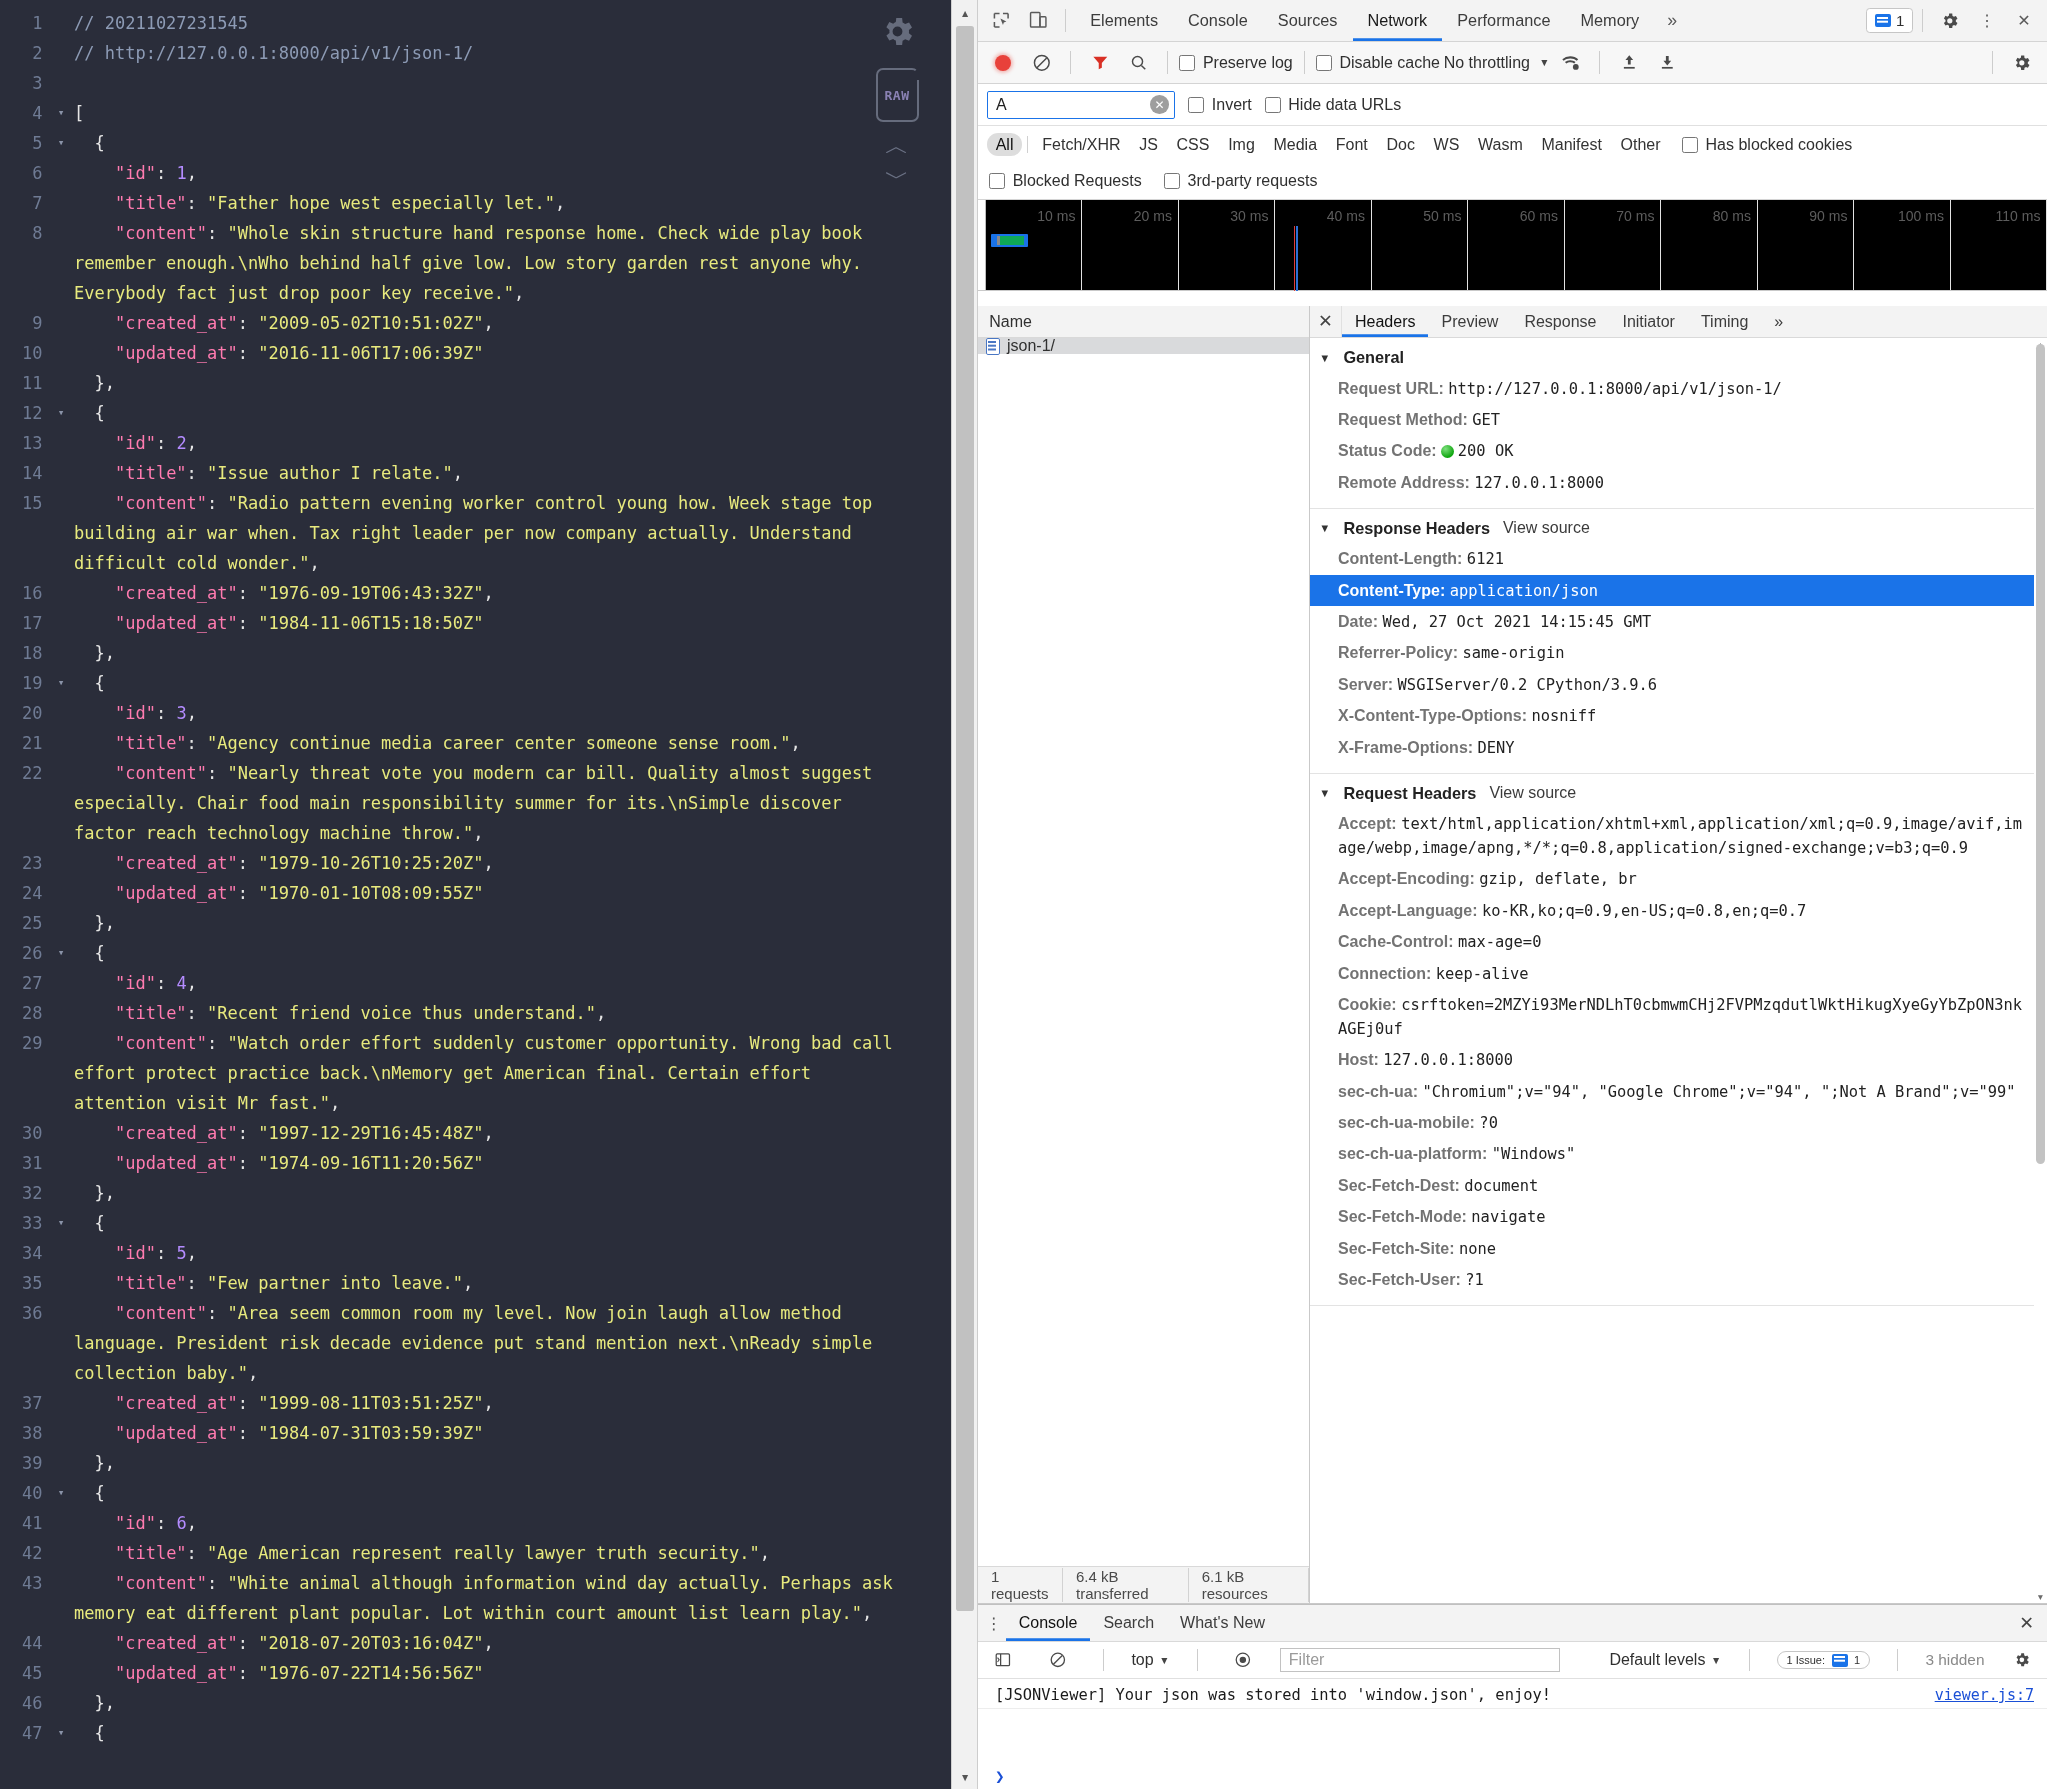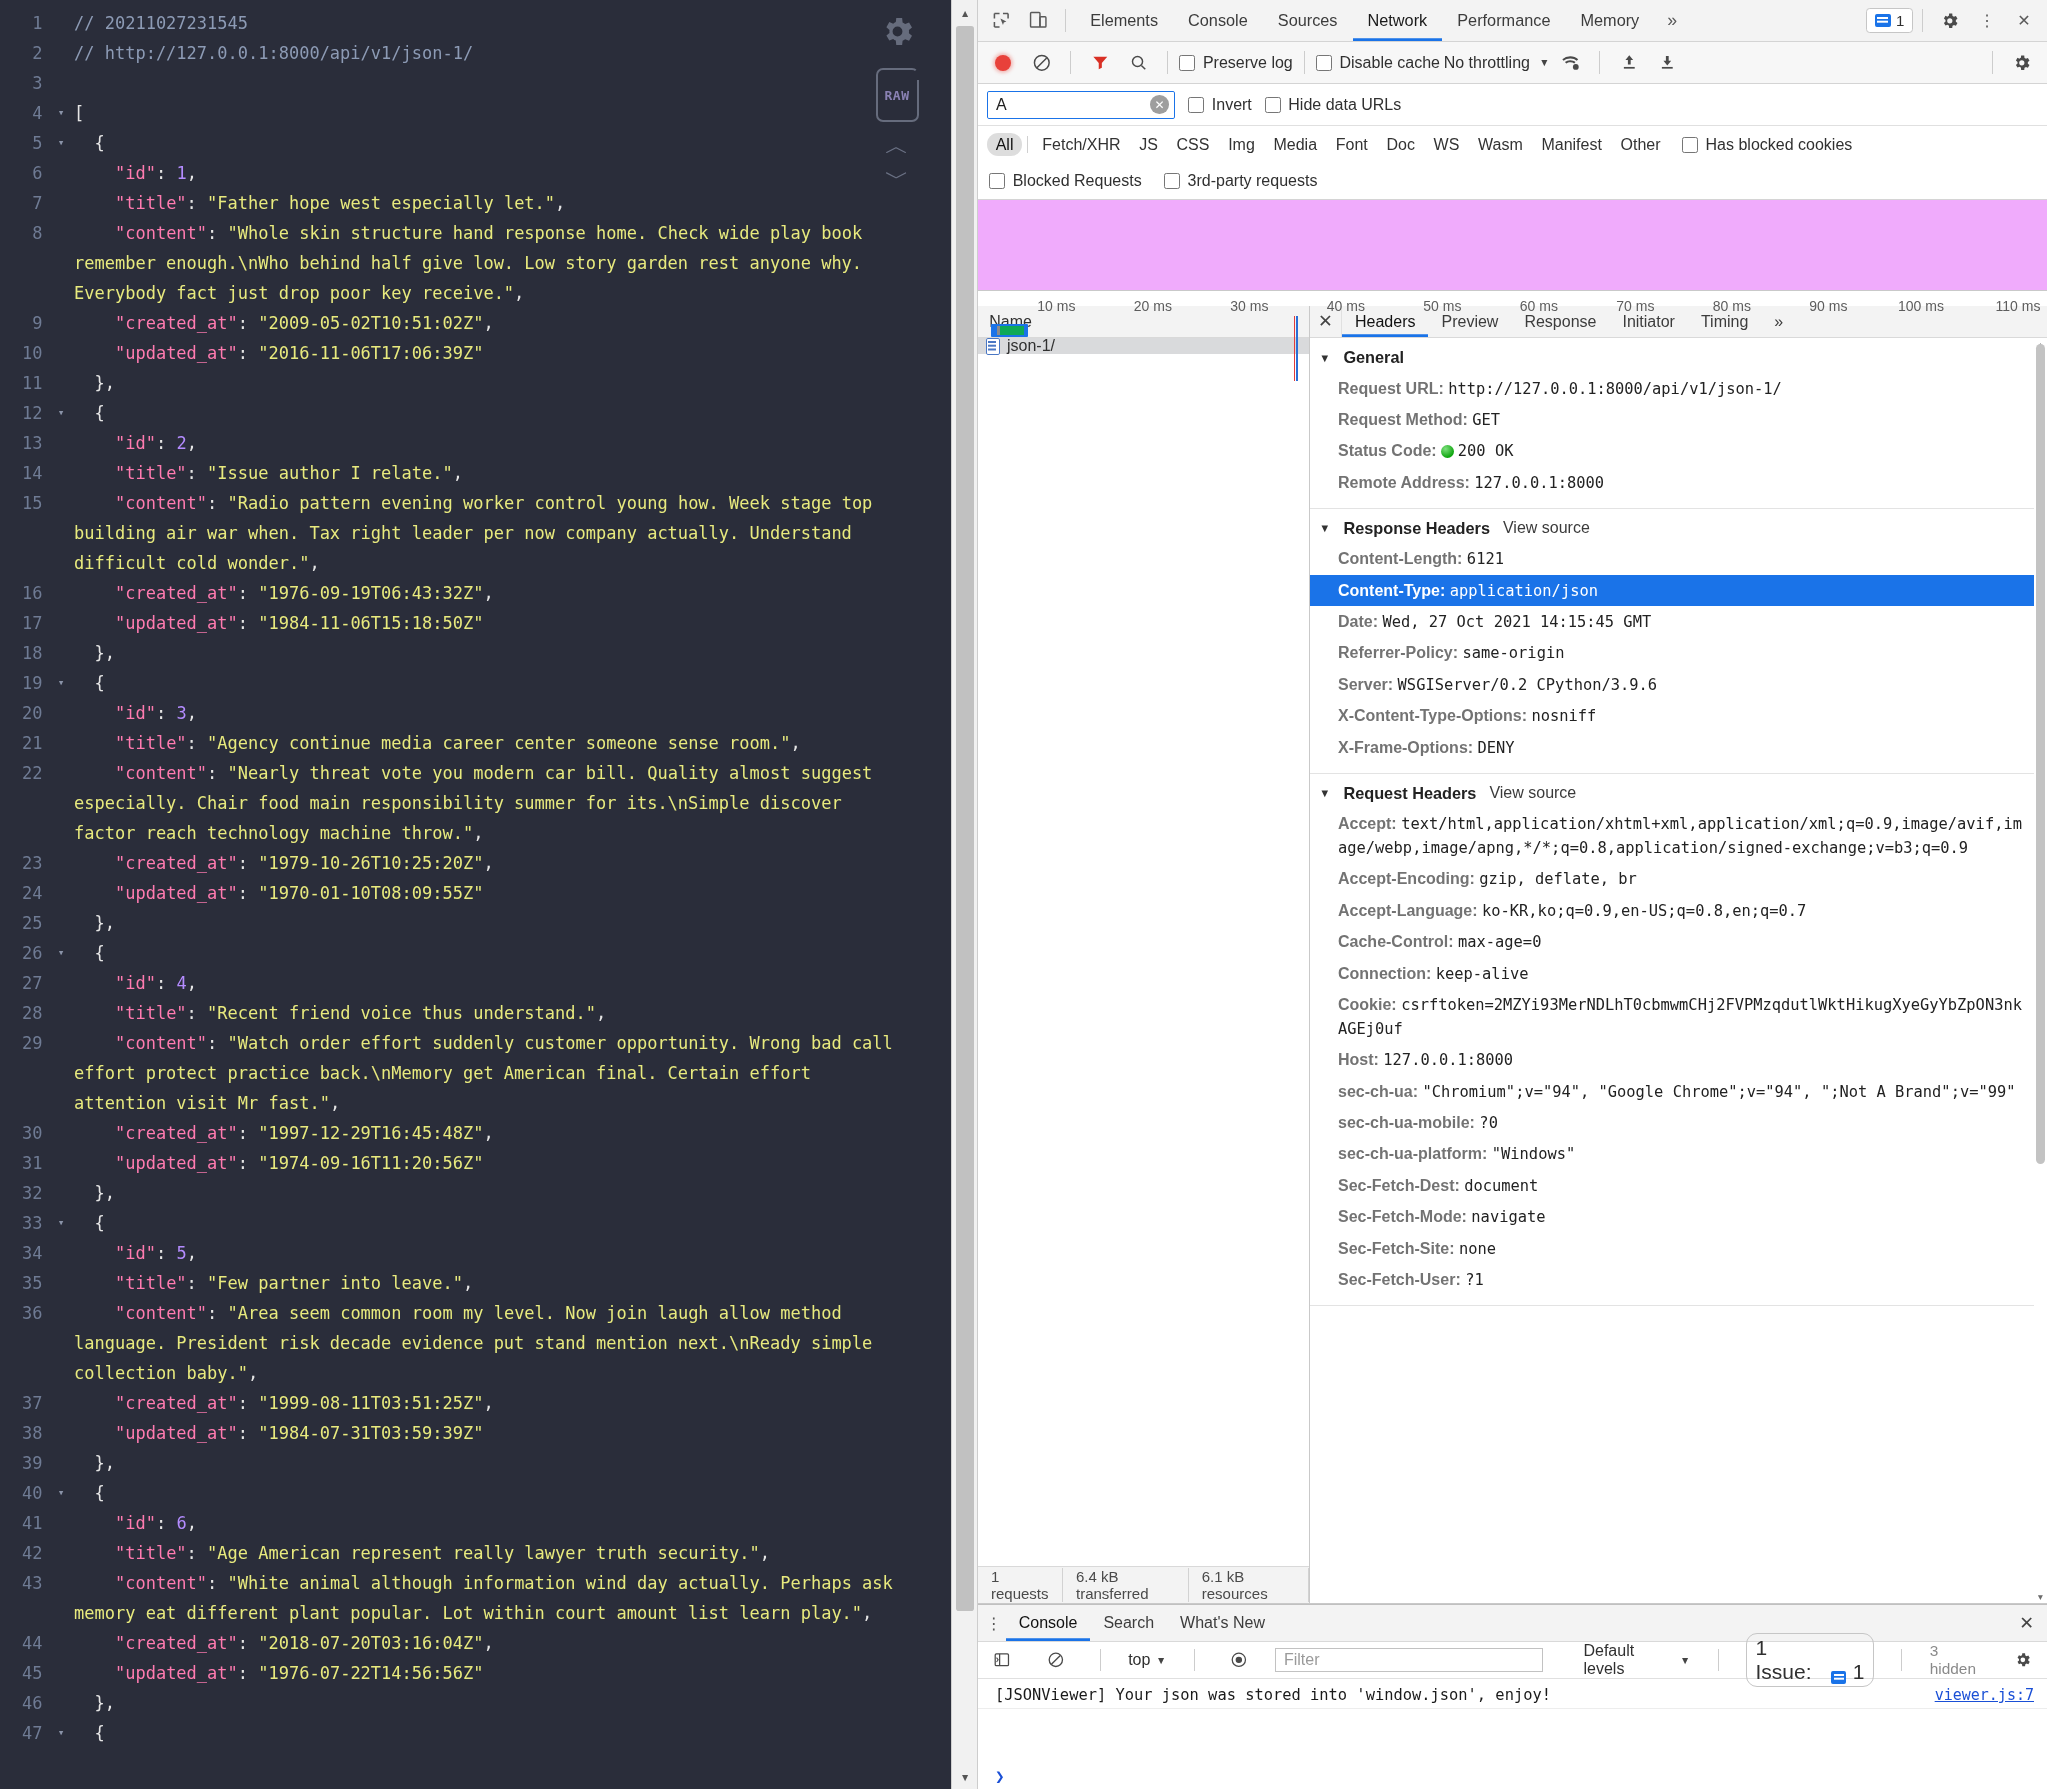--- a/index.html
+++ b/index.html
@@ -181,22 +181,22 @@
   .type-pill.active { background: #ddd; color: #111; }
   .tsep { width: 0.9px; height: 17px; background: #d0d0d0; margin: 0 3.7px; }
 
   .dt-blockedbar {
     height: 37px; display: flex; align-items: center; gap: 22.4px;
     background: #fff; padding: 0 11.2px; border-bottom: 0.9px solid #d4d4d4;
   }
 
   
   .overview {
-    height: 91px; position: relative; background: #f0abfc;
-    border-bottom: 0.9px solid #c9c9c9; display: flex; align-items: flex-end;
+    height: 91px; position: relative; background: #000000;
+    border-bottom: 0.9px solid #c9c9c9; display: flex;
   }
   .ov-left { width: 7.5px; background: #fff; border-right: 0.9px solid #bdbdbd; }
   .ov-main { flex: 1 1 auto; position: relative; }
   .ov-ticks { position: absolute; inset: 0; display: flex; }
   .ov-tick {
     flex: 1 1 0; border-right: 0.9px solid #e2e2e2; position: relative;
   }
   .ov-tick span {
     position: absolute; right: 5.6px; top: 7.5px;
     font-size: 14px; color: #5d5d5d;
@@ -307,22 +307,22 @@
   .drawer-toolbar {
     height: 37px; display: flex; align-items: center; gap: 20px;
     padding: 0 7.5px; border-bottom: 0.9px solid #e0e0e0; background:#fff;
   }
   .console-filter {
     width: 280px; height: 24px; border: 0.9px solid #c2c2c2; background:#fff;
     display:flex; align-items:center; padding: 0 7.5px; color:#9a9a9a; font-size: 16px;
   }
   .levels { display:flex; align-items:center; gap:5.6px; font-size: 16px; cursor:pointer;}
   .issues-chip {
-    display:flex; align-items:flex-end; gap:6.5px; border:0.9px solid #c6c6c6; border-radius:11px;
-    padding:1.9px 8.4px; font-size:21px; cursor:pointer;
+    display:flex; align-items:flex-start; gap:6.5px; border:0.9px solid #c6c6c6; border-radius:11px;
+    padding:1.9px 8.4px; font-size:11px; cursor:pointer;
   }
   .hidden-count { color:#8a8a8a; font-size: 15.4px;}
   .console-lines { flex: 1 1 auto; padding: 3.7px 0 0 0; }
   .console-msg {
     display: flex; align-items: center; justify-content: space-between;
     padding: 3.7px 13px 3.7px 17px;
     font-family: "DejaVu Sans Mono", "Liberation Mono", monospace; font-size: 15.4px;
     border-bottom: 0.9px solid #ededed; color: #1a1a1a;
   }
   .console-src { color: #1a4fd6; text-decoration: underline; font-size: 15px; cursor:pointer;}

